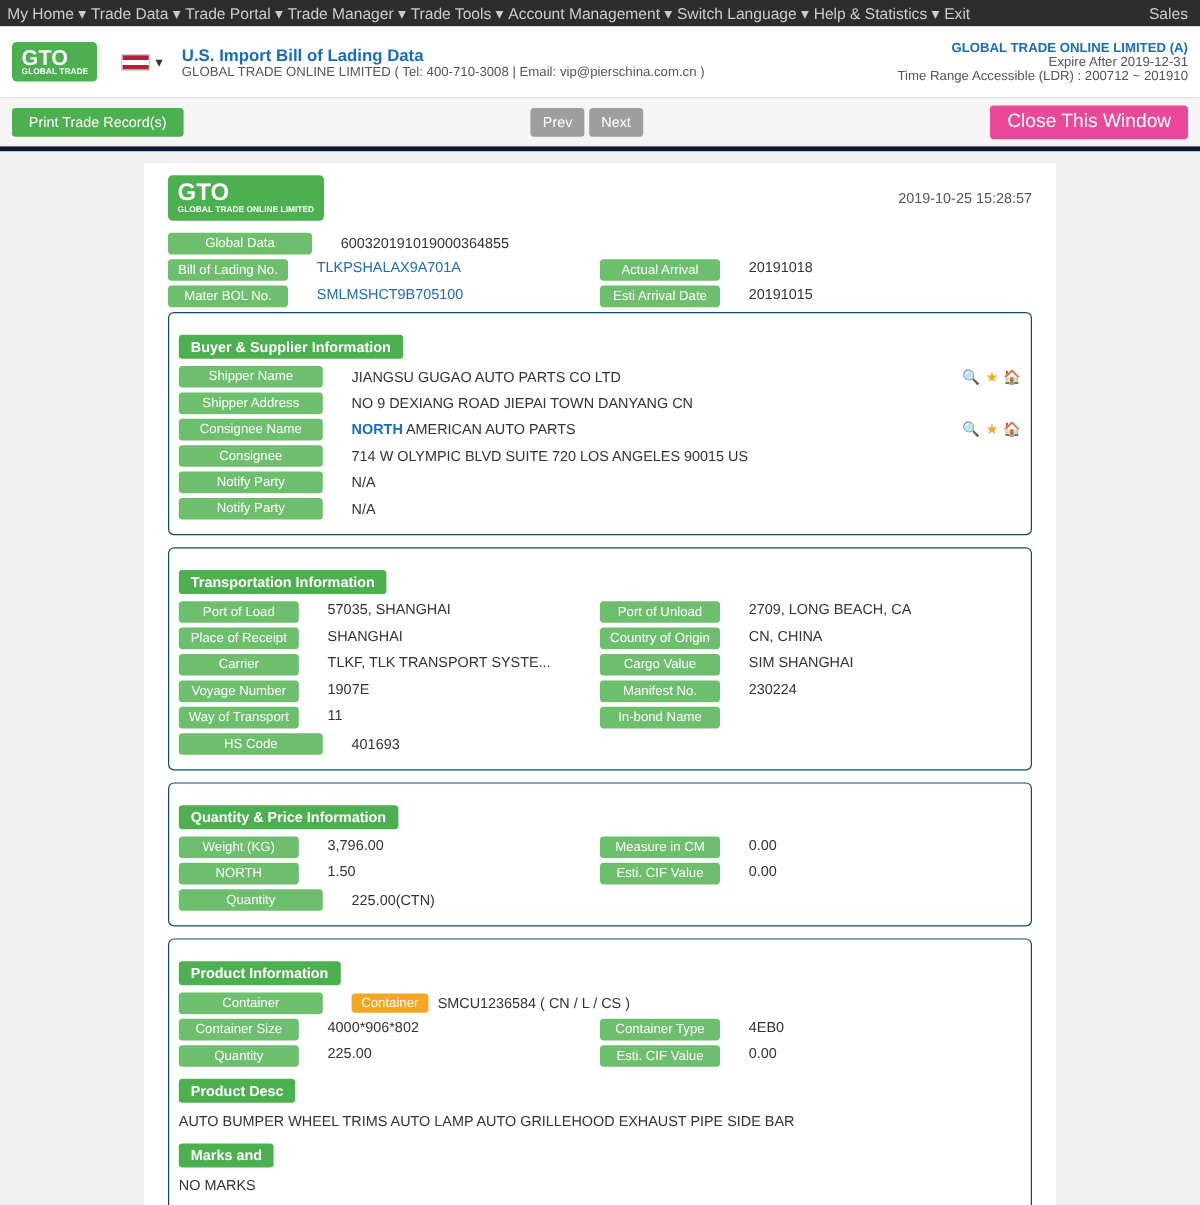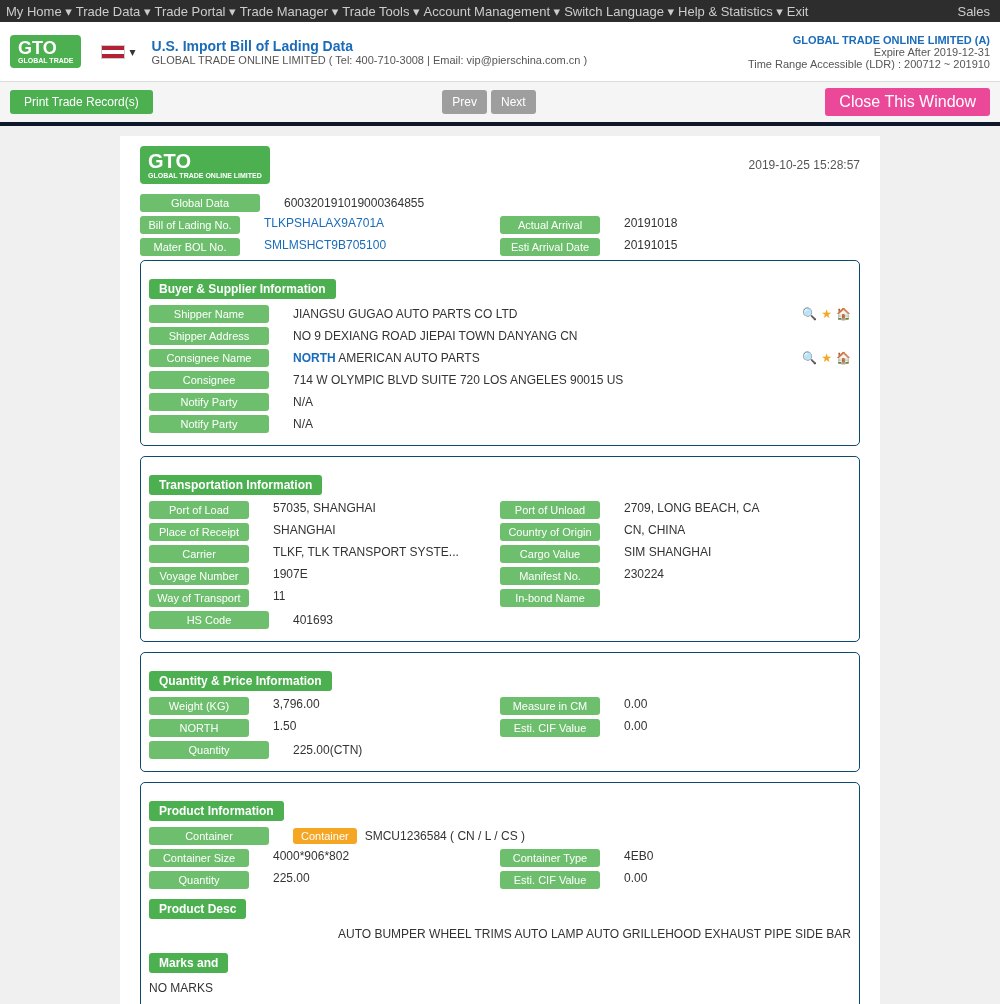--- a/index.html
+++ b/index.html
@@ -336,21 +336,21 @@
       <div class="field-col">
         <span class="field-label">Esti. CIF Value</span>
         <span class="field-value">0.00</span>
       </div>
     </div>
 
     
     <div>
       <span class="product-desc-label">Product Desc</span>
     </div>
-    <div class="field-value" style="padding: 4px 0 6px 0; text-align: right;">AUTO BUMPER WHEEL TRIMS AUTO LAMP AUTO GRILLEHOOD EXHAUST PIPE SIDE BAR</div>
+    <div class="field-value" style="padding: 4px 0 6px 0;">AUTO BUMPER WHEEL TRIMS AUTO LAMP AUTO GRILLEHOOD EXHAUST PIPE SIDE BAR</div>
 
     
     <div>
       <span class="marks-label">Marks and</span>
     </div>
     <div class="field-value" style="padding: 4px 0 6px 0;">NO MARKS</div>
   </div>
 
 </div>
 

